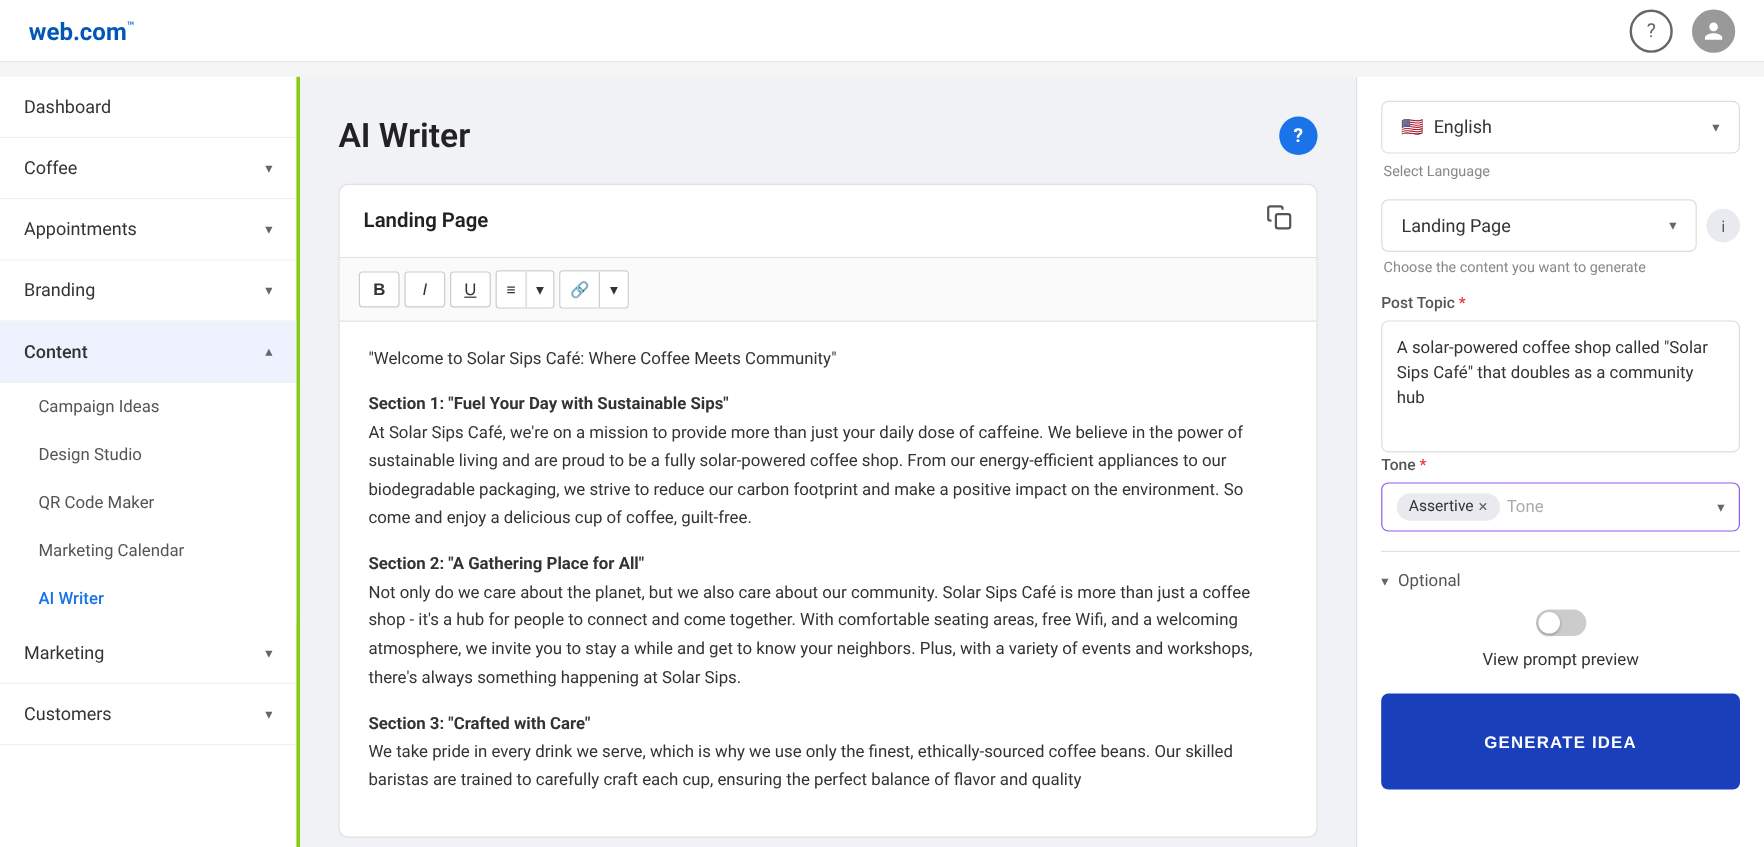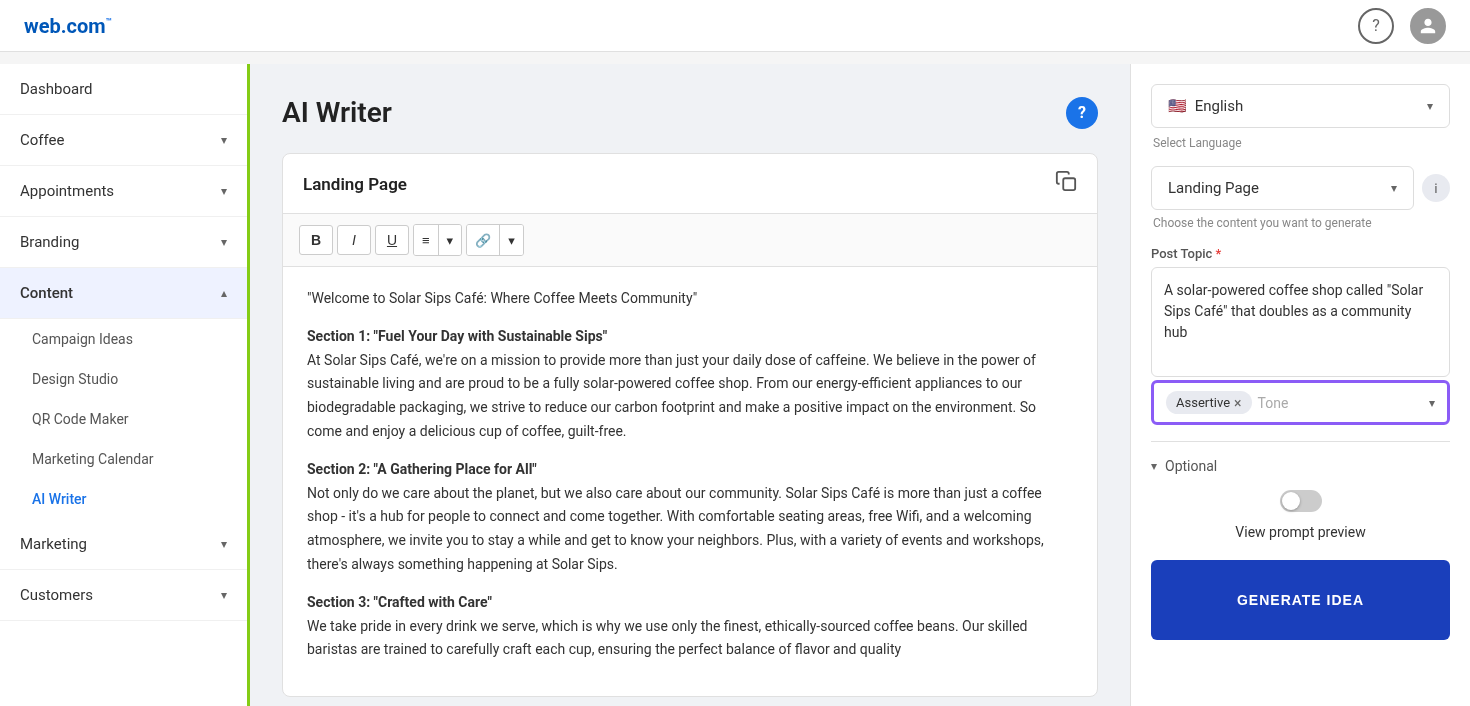--- a/index.html
+++ b/index.html
@@ -272,21 +272,21 @@
       color: #888;
       margin-top: 4px;
       margin-bottom: 16px;
     }
 
     
     .tone-row {
       margin-bottom: 16px;
     }
     .tone-input-wrap {
-      border: 3px solid #8b5cf6;
+      border: 1px solid #8b5cf6;
       border-radius: 6px;
       padding: 8px 12px;
       display: flex;
       align-items: center;
       flex-wrap: wrap;
       gap: 6px;
       cursor: text;
     }
     .tone-tag {
       display: flex;
@@ -533,20 +533,24 @@
 
     
     <div class="field-label">
       <span>Post Topic</span>
       <span class="required">*</span>
     </div>
     <textarea class="post-topic-textarea" style="">A solar-powered coffee shop called "Solar Sips Café" that doubles as a community hub</textarea>
 
     
     <div class="tone-row">
+      <div class="field-label">
+        <span>Tone</span>
+        <span class="required">*</span>
+      </div>
       <div class="tone-input-wrap">
         <div class="tone-tag">
           <span>Assertive</span>
           <span class="remove">×</span>
         </div>
         <span class="tone-placeholder">Tone</span>
         <span class="tone-chevron">▾</span>
       </div>
     </div>
 

